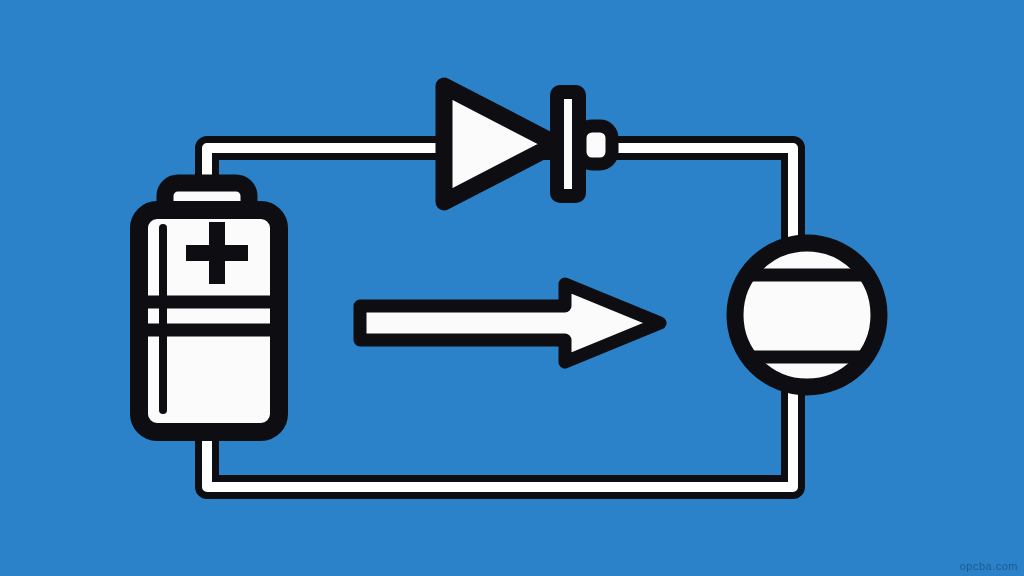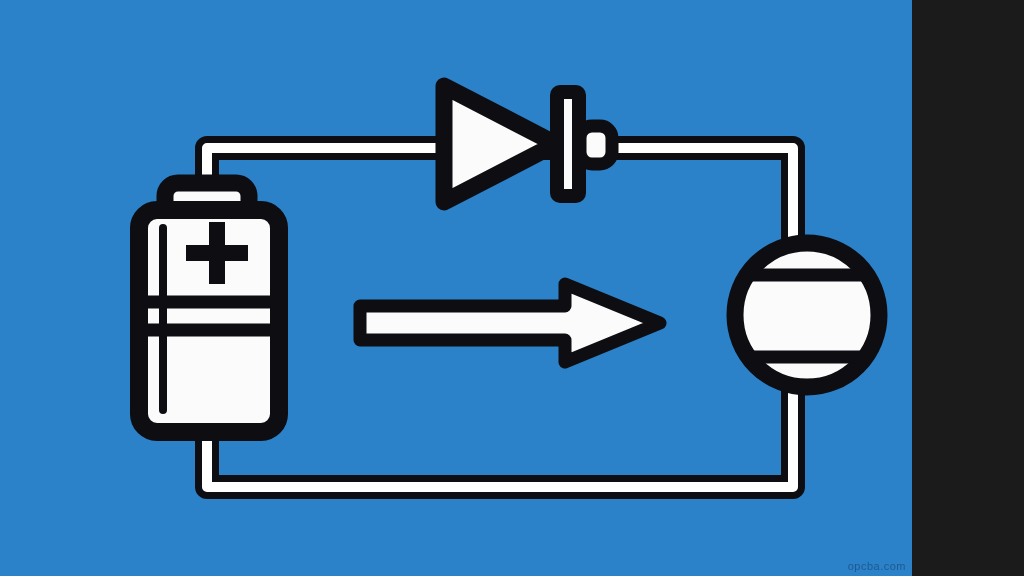--- a/index.html
+++ b/index.html
@@ -2,21 +2,21 @@
 <html><head>
 <meta charset="utf-8">
 <style>
   html, body {
     margin: 0;
     padding: 0;
     background: #1b1b1b;
   }
   #stage {
     position: relative;
-    width: 912px;
+    width: 1024px;
     height: 576px;
     overflow: hidden;
     font-family: "Liberation Sans", sans-serif;
   }
   #bg {
     position: absolute;
     inset: 0;
     background: #2b82c9;
   }
   #diagram {

